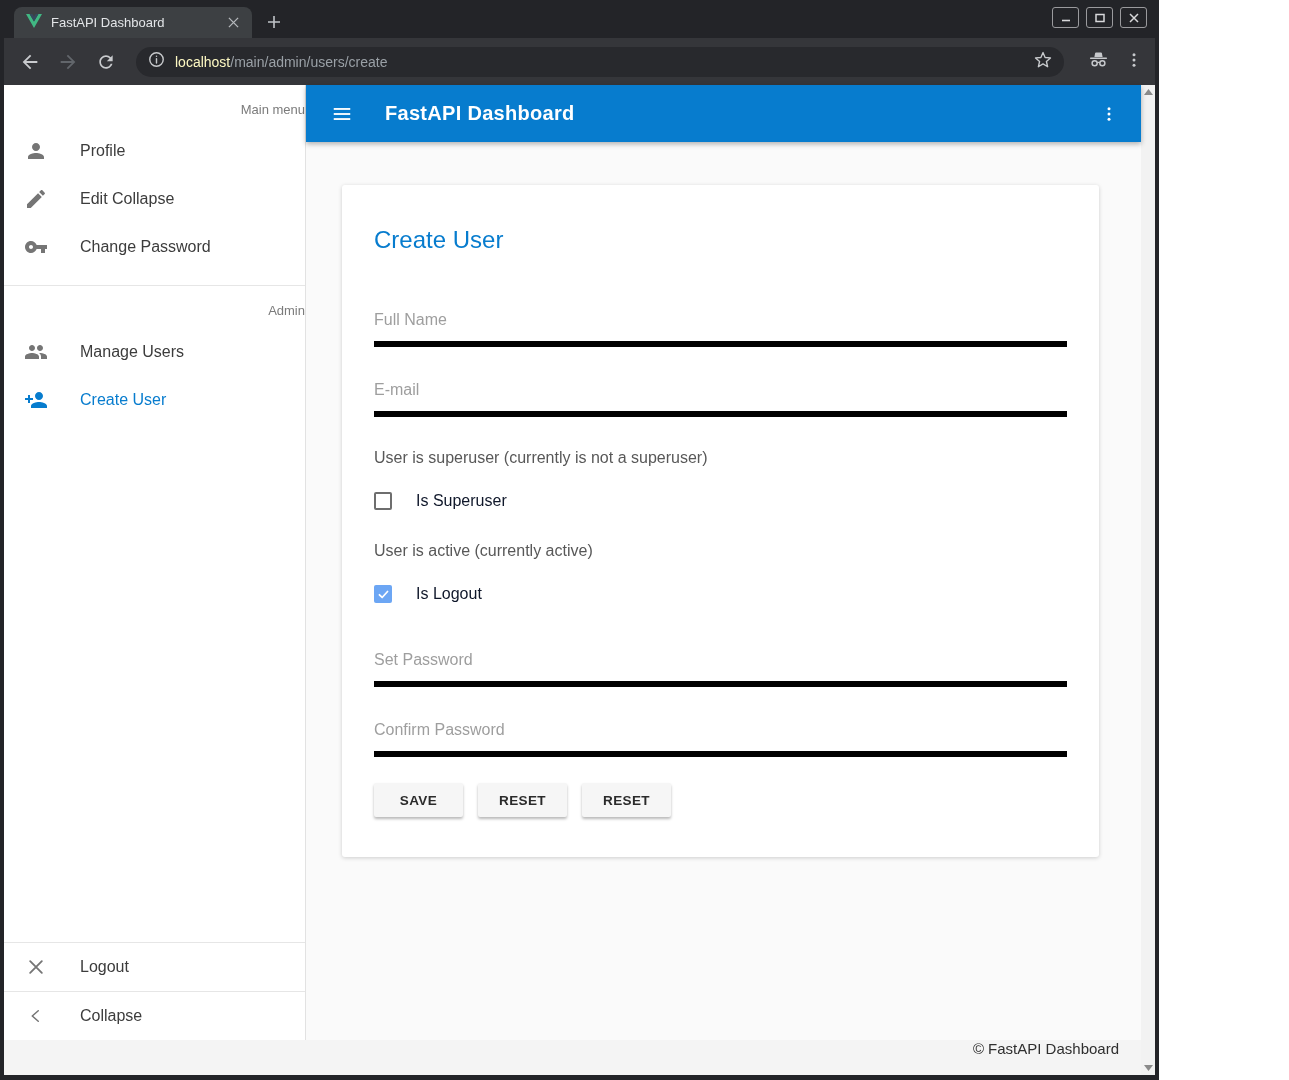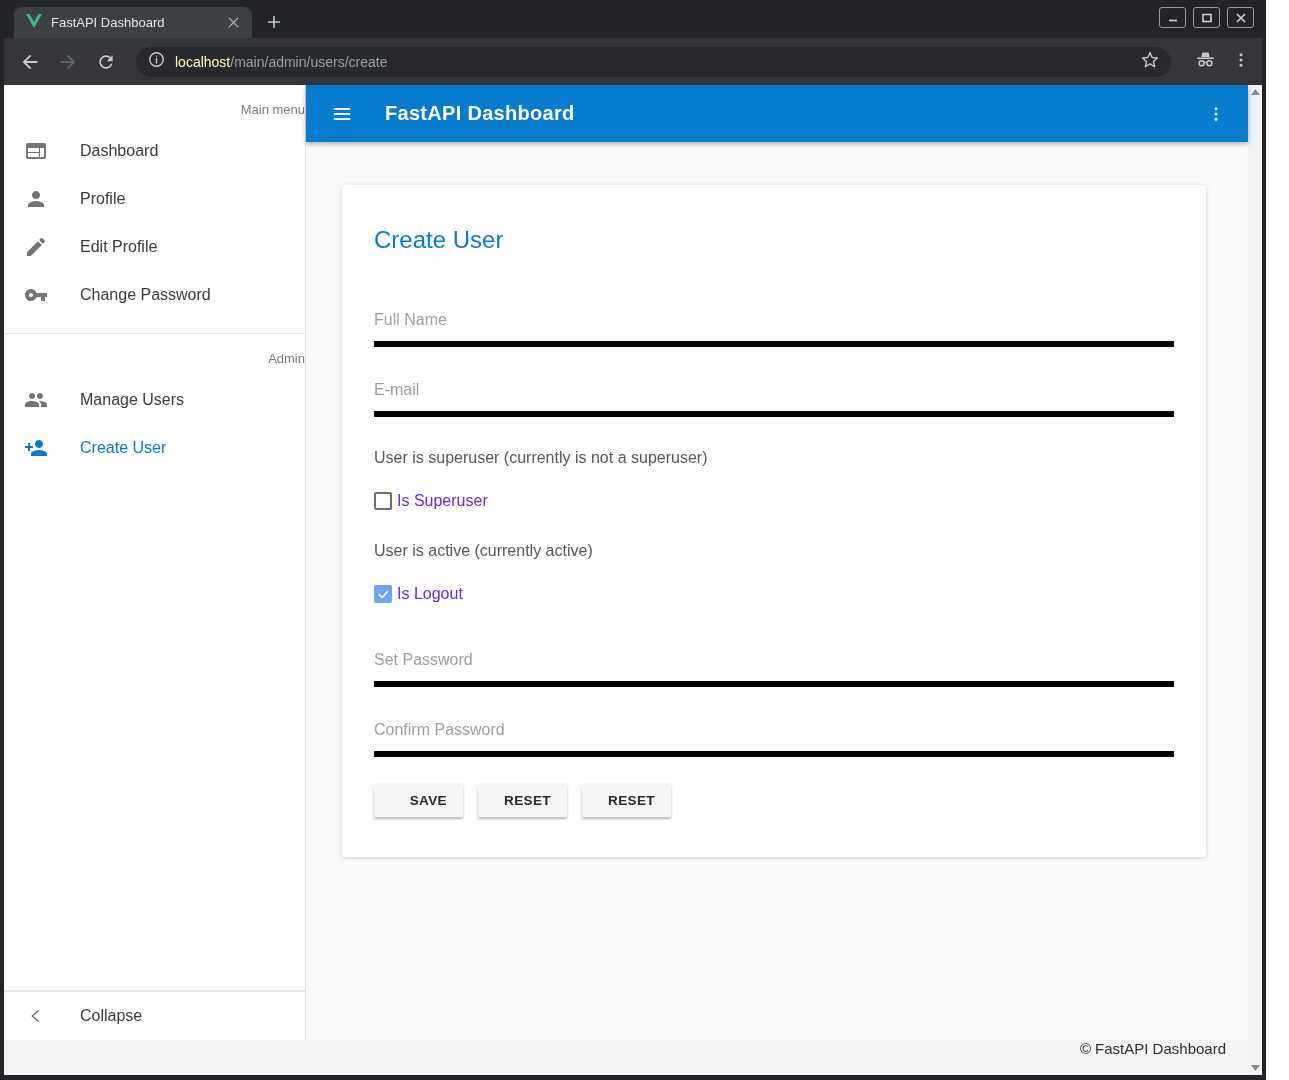--- a/index.html
+++ b/index.html
@@ -1,17 +1,17 @@
 <!DOCTYPE html>
 <html><head>
 <meta charset="utf-8">
 <style>
   * { margin:0; padding:0; box-sizing:border-box; }
   html,body { width:1289px; height:1080px; font-family:"Liberation Sans", sans-serif; }
-  .window { width:1266px; height:1080px; background:#232428; padding:0 4px 5px 4px; display:flex; flex-direction:column; }
+  .window { width:1159px; height:1080px; background:#232428; padding:0 4px 5px 4px; display:flex; flex-direction:column; }
 
   
   .tabbar { height:38px; display:flex; align-items:flex-end; position:relative; }
   .tab { width:238px; height:31px; background:#3d4043; border-radius:8px 8px 0 0; display:flex; align-items:center; padding:0 10px 0 12px; margin-left:10px; }
   .tab-title { color:#e3e5e8; font-size:13px; margin-left:9px; flex:1; white-space:nowrap; overflow:hidden; }
   .tab-close { color:#b6b9bd; font-size:13px; width:18px; height:18px; display:flex; align-items:center; justify-content:center; border-radius:50%; }
   .newtab-btn { color:#c0c3c7; font-size:19px; width:28px; height:28px; display:flex; align-items:center; justify-content:center; margin-left:8px; margin-bottom:2px; }
   .win-controls { position:absolute; right:8px; top:7px; display:flex; gap:7px; }
   .win-btn { width:27px; height:21px; border:1px solid #9a9a9d; border-radius:3px; display:flex; align-items:center; justify-content:center; }
 
@@ -49,24 +49,24 @@
   .card { background:#ffffff; border-radius:3px; box-shadow:0 1px 4px rgba(0,0,0,0.18); margin:43px 42px 0 36px; padding:24px 32px 40px 32px; }
   .card h1 { font-size:24px; font-weight:normal; color:#077cce; margin-top:16px; line-height:30px; }
   .field { margin-top:34px; }
   .field.first { margin-top:56px; }
   .field input { width:100%; border:none; outline:none; border-bottom:6px solid #000000; font-size:16px; padding:0 0 12px 0; background:transparent; color:#333; font-family:"Liberation Sans", sans-serif; }
   .field input::placeholder { color:#9e9e9e; opacity:1; }
   .hint { margin-top:32px; font-size:16px; color:#585858; }
   .check-row { margin-top:25px; display:flex; align-items:center; cursor:pointer; }
   .checkbox { width:18px; height:18px; border:2px solid #6e6e6e; border-radius:2px; background:#fff; display:flex; align-items:center; justify-content:center; }
   .checkbox.checked { border:none; background:#6ca6f4; }
-  .check-row .lbl { font-size:16px; color:#6d28d9; margin-left:5px; }
+  .check-row .lbl { font-size:16px; color:#0f172a; margin-left:24px; }
   .field.pw1 { margin-top:48px; }
   .btn-row { margin-top:26px; display:flex; gap:15px; }
-  .btn { min-width:89px; height:34px; background:#f6f6f6; border:none; border-radius:2px; box-shadow:0 2px 3px rgba(0,0,0,0.28); font-size:13.5px; font-weight:bold; letter-spacing:0.4px; color:#2b2b2b; font-family:"Liberation Sans", sans-serif; cursor:pointer; padding:0 16px;text-align:right; }
+  .btn { min-width:89px; height:34px; background:#f6f6f6; border:none; border-radius:2px; box-shadow:0 2px 3px rgba(0,0,0,0.28); font-size:13.5px; font-weight:bold; letter-spacing:0.4px; color:#2b2b2b; font-family:"Liberation Sans", sans-serif; cursor:pointer; padding:0 16px; }
 
   
   .footer { height:35px; background:#f4f4f4; display:flex; align-items:flex-start; justify-content:flex-end; padding-right:22px; }
   .footer span { font-size:15px; color:#2f2f2f; }
 
   
   .scrollbar { width:14px; background:#f2f2f2; display:flex; flex-direction:column; align-items:center; justify-content:space-between; padding:2px 0; }
   .sb-arrow { width:10px; height:10px; display:flex; align-items:center; justify-content:center; }
   .sb-arrow svg { display:block; }
 </style>
@@ -165,45 +165,37 @@
     </div>
   </div>
 
   <div class="page">
     <div class="page-left">
       <div class="page-body">
 
         <div class="sidebar">
           <div class="section-label">Main menu</div>
 
-          <div class="side-item">
-            <span class="icon">
-              <svg width="24" height="24" viewBox="0 0 24 24" fill="#757575">
-                  <path d="M20 4H4c-1.1 0-1.99.9-1.99 2L2 18c0 1.1.9 2 2 2h16c1.1 0 2-.9 2-2V6c0-1.1-.9-2-2-2zm-5 14H4v-4h11v4zm0-5H4V9h11v4zm5 5h-4V9h4v9z"></path>
-                </svg>
-            </span>
-            <span class="lbl">Dashboard</span>
-          </div>
 
           <div class="side-item">
             <span class="icon">
               <svg width="24" height="24" viewBox="0 0 24 24" fill="#757575">
                   <path d="M12 12c2.21 0 4-1.79 4-4s-1.79-4-4-4-4 1.79-4 4 1.79 4 4 4zm0 2c-2.67 0-8 1.34-8 4v2h16v-2c0-2.66-5.33-4-8-4z"></path>
                 </svg>
             </span>
             <span class="lbl">Profile</span>
           </div>
 
           <div class="side-item">
             <span class="icon">
               <svg width="24" height="24" viewBox="0 0 24 24" fill="#757575">
                   <path d="M3 17.25V21h3.75L17.81 9.94l-3.75-3.75L3 17.25zM20.71 7.04c.39-.39.39-1.02 0-1.41l-2.34-2.34c-.39-.39-1.02-.39-1.41 0l-1.83 1.83 3.75 3.75 1.83-1.83z"></path>
                 </svg>
             </span>
-            <span class="lbl">Edit Profile</span>
+            <span class="lbl">Edit Collapse</span>
           </div>
 
           <div class="side-item">
             <span class="icon">
               <svg width="24" height="24" viewBox="0 0 24 24" fill="#757575">
                   <path d="M12.65 10C11.83 7.67 9.61 6 7 6c-3.31 0-6 2.69-6 6s2.69 6 6 6c2.61 0 4.83-1.67 5.65-4H17v4h4v-4h2v-4H12.65zM7 14c-1.1 0-2-.9-2-2s.9-2 2-2 2 .9 2 2-.9 2-2 2z"></path>
                 </svg>
             </span>
             <span class="lbl">Change Password</span>
           </div>
@@ -225,20 +217,28 @@
               <svg width="24" height="24" viewBox="0 0 24 24" fill="#077cce">
                   <path d="M15 12c2.21 0 4-1.79 4-4s-1.79-4-4-4-4 1.79-4 4 1.79 4 4 4zm-9-2V7H4v3H1v2h3v3h2v-3h3v-2H6zm9 4c-2.67 0-8 1.34-8 4v2h16v-2c0-2.66-5.33-4-8-4z"></path>
                 </svg>
             </span>
             <span class="lbl">Create User</span>
           </div>
 
           <div class="side-spacer"></div>
 
           <div class="divider"></div>
+          <div class="side-item">
+            <span class="icon">
+              <svg width="20" height="20" viewBox="0 0 24 24">
+                  <path d="M5 5l14 14M19 5L5 19" stroke="#757575" stroke-width="2.2" stroke-linecap="round"></path>
+                </svg>
+            </span>
+            <span class="lbl">Logout</span>
+          </div>
           <div class="divider"></div>
           <div class="side-item">
             <span class="icon">
               <svg width="18" height="18" viewBox="0 0 24 24">
                   <path d="M15 5l-8 7 8 7" fill="none" stroke="#757575" stroke-width="2" stroke-linecap="round" stroke-linejoin="round"></path>
                 </svg>
             </span>
             <span class="lbl">Collapse</span>
           </div>
         </div>

